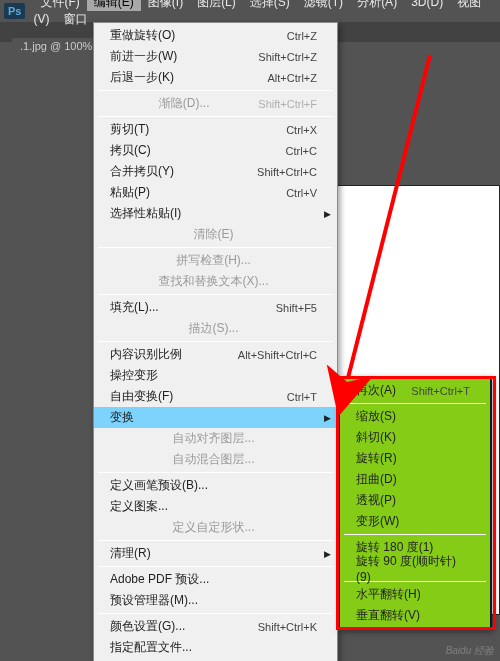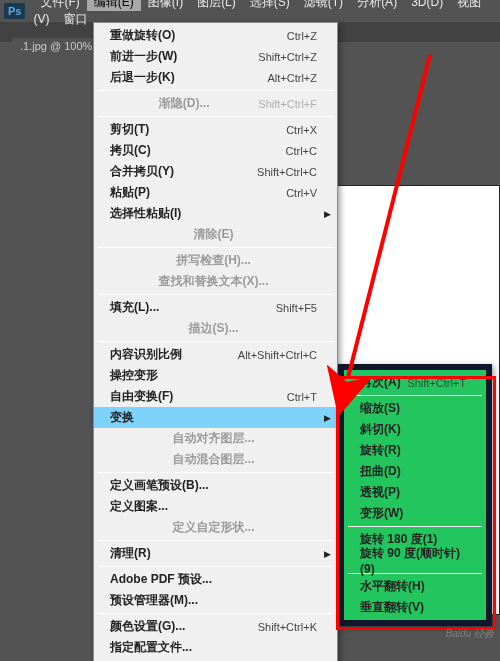--- a/index.html
+++ b/index.html
@@ -7,30 +7,30 @@
   .topbar { background: #535353; display: flex; align-items: center; height: 22px; padding: 0 4px; color: #e8e8e8; font-size: 12px; }
   .ps-logo { background: #1a3a52; color: #5fa8d3; font-weight: bold; font-size: 11px; padding: 2px 4px; margin-right: 8px; border-radius: 2px; }
   .menu-item { padding: 2px 7px; cursor: default; }
   .menu-item.active { background: #a8a8a8; color: #000; }
   .tabbar { background: #424242; display: flex; height: 20px; font-size: 11px; color: #ccc; align-items: center; padding-left: 12px; gap: 8px; }
   .tab { background: #535353; padding: 2px 8px; border-radius: 2px 2px 0 0; margin-top: 28px; }
   .dropdown { position: absolute; left: 93px; top: 22px; width: 245px; background: #f0f0f0; border: 1px solid #8a8a8a; box-shadow: 2px 2px 6px rgba(0,0,0,.4); font-size: 12px; padding: 2px 0; z-index: 10; }
   .drow { display: flex; align-items: center; height: 21px; padding: 0 20px 0 16px; color: #222; cursor: default; position: relative; }
   .drow.disabled { color: #9a9a9a; text-align: center; }
   .drow.highlight { background: #7dd3fc; }
-  .drow .lbl { flex: 1; font-weight: bold; }
+  .drow .lbl { flex: 1; }
   .drow .sc { color: #444; font-size: 11px; }
   .drow.disabled .sc { color: #b0b0b0; }
   .drow .arrow { position: absolute; right: 6px; font-size: 9px; }
   .sep { height: 1px; background: #c8c8c8; margin: 2px 4px; border-bottom: 1px solid #fff; }
-  .submenu { position: absolute; left: 338px; top: 364px; width: 154px; background: #22c55e; border: 6px solid #0f172a; box-shadow: 2px 2px 6px rgba(0,0,0,.4); font-size: 12px; padding: 2px 0; z-index: 11; }
+  .submenu { position: absolute; left: 338px; top: 376px; width: 154px; background: #84cc16; border: 2px solid #0f172a; box-shadow: 2px 2px 6px rgba(0,0,0,.4); font-size: 12px; padding: 2px 0; z-index: 11; }
   .redbox { position: absolute; left: 336px; top: 376px; width: 160px; height: 254px; border: 3px solid #f00; z-index: 20; pointer-events: none; }
   .redarrow { position: absolute; z-index: 21; pointer-events: none; }
   .canvas { position: absolute; left: 335px; top: 185px; width: 165px; height: 430px; background: #fff; border: 1px solid #222; z-index: 1; }
-  .watermark { position: absolute; right: 6px; bottom: 20px; font-size: 10px; color: rgba(255,255,255,.25); z-index: 30; font-style: italic; }
+  .watermark { position: absolute; right: 6px; bottom: 3px; font-size: 10px; color: rgba(255,255,255,.25); z-index: 30; font-style: italic; }
 </style>
 </head>
 <body>
 
 <div class="topbar">
   <span class="ps-logo">Ps</span>
   <span id="menus"><span class="menu-item">文件(F)</span><span class="menu-item active">编辑(E)</span><span class="menu-item">图像(I)</span><span class="menu-item">图层(L)</span><span class="menu-item">选择(S)</span><span class="menu-item">滤镜(T)</span><span class="menu-item">分析(A)</span><span class="menu-item">3D(D)</span><span class="menu-item">视图(V)</span><span class="menu-item">窗口</span></span>
 </div>
 
 <div class="tabbar">

